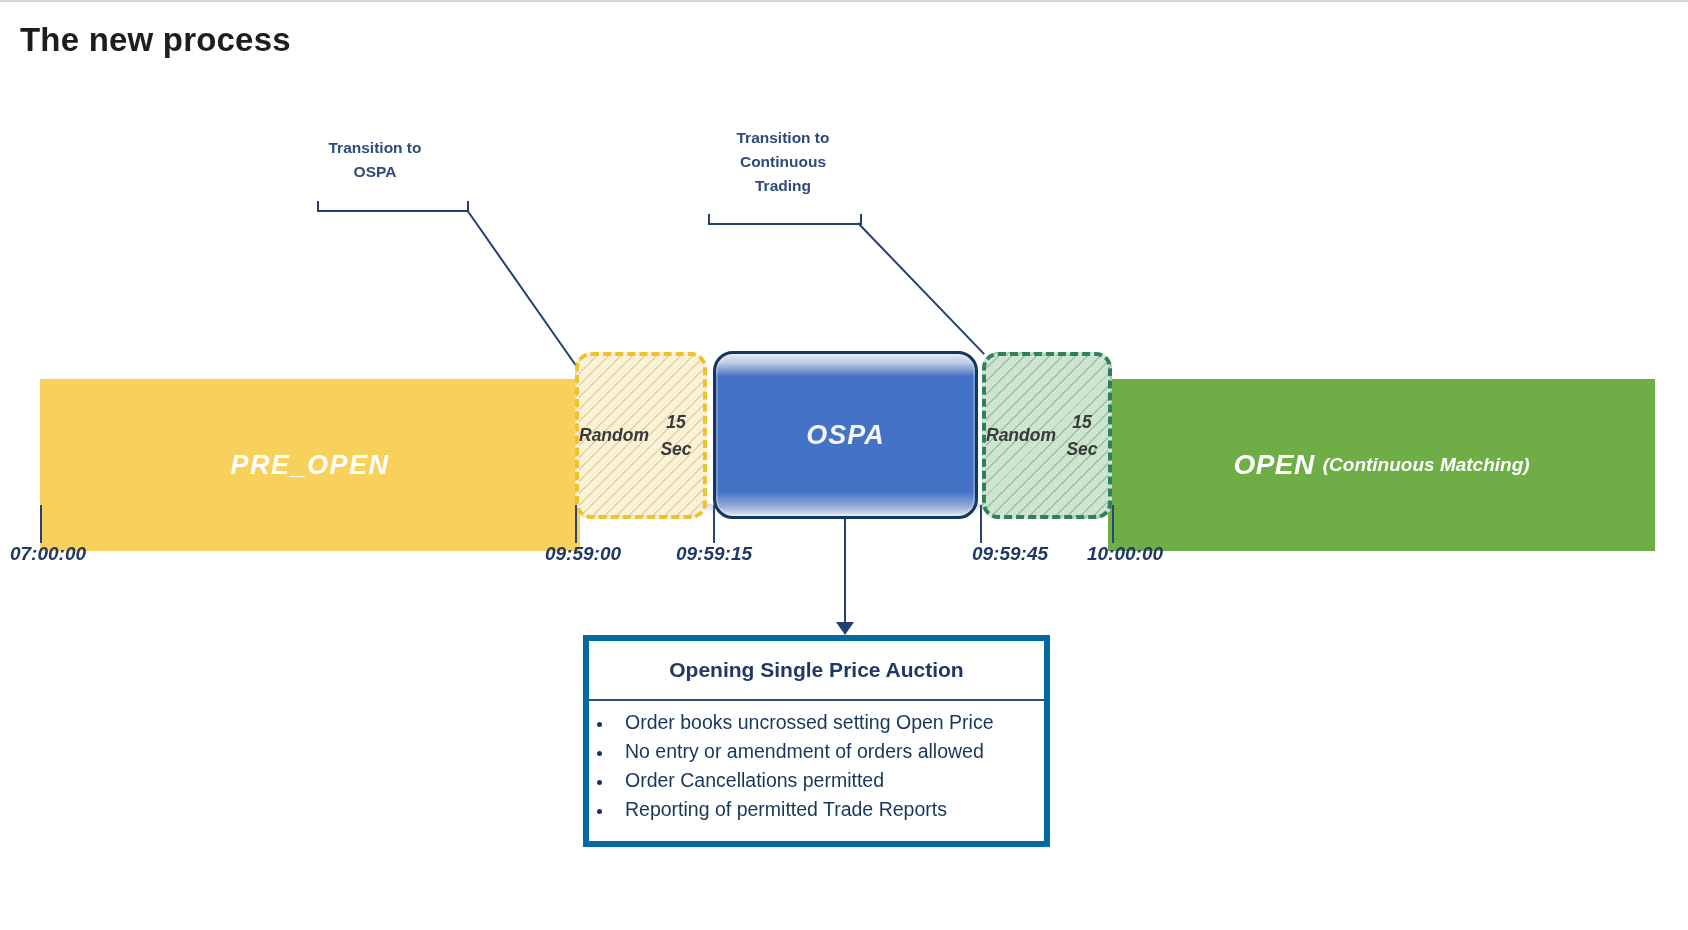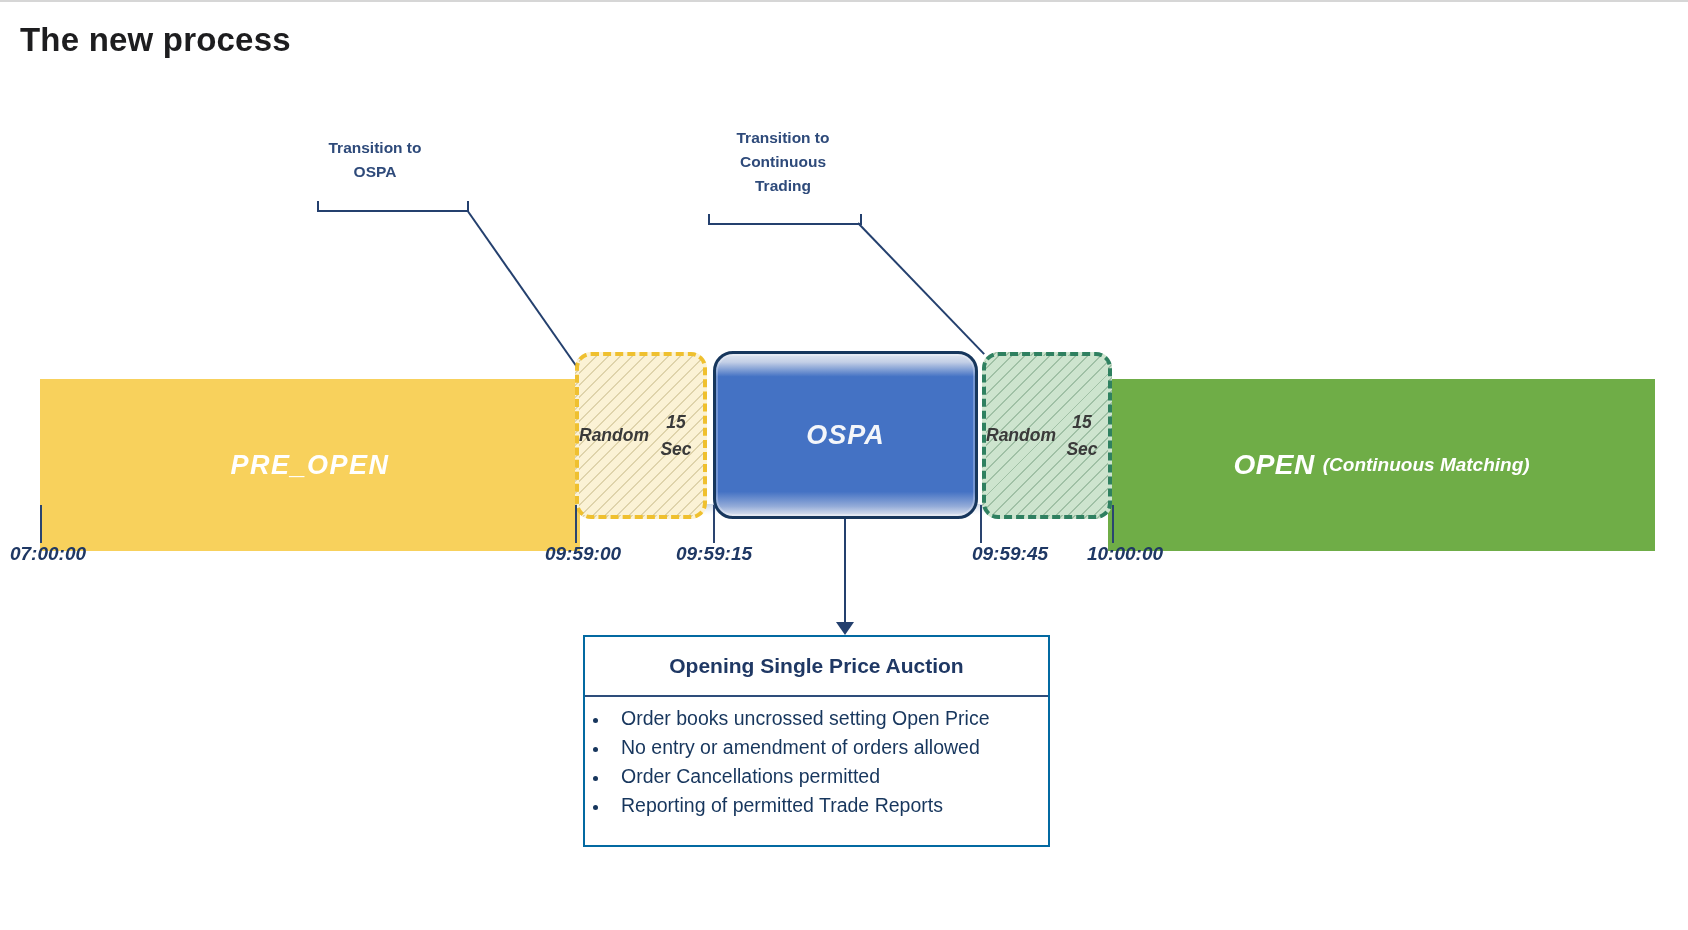--- a/index.html
+++ b/index.html
@@ -84,21 +84,21 @@
   
   .arrow-line{position:absolute;left:844px;top:517px;width:2px;height:104px;background:#24406e;}
   .arrow-head{
     position:absolute;left:836px;top:620px;width:0;height:0;
     border-left:9px solid transparent;border-right:9px solid transparent;
     border-top:13px solid #24406e;
   }
   
   .auction{
     position:absolute;left:583px;top:633px;width:467px;height:212px;
-    box-sizing:border-box;border:2px solid #0369a1;background:#fff;
+    box-sizing:border-box;border:6px solid #0369a1;background:#fff;
   }
   .auction-header{
     box-sizing:border-box;height:60px;border-bottom:2px solid #2e4d7b;
     display:flex;align-items:center;justify-content:center;
     color:#1f3864;font-size:21px;font-weight:700;
   }
   .auction ul{margin:9px 0 0 0;padding:0 6px 0 24px;list-style:disc;}
   .auction li{
     color:#17365d;font-size:19.5px;line-height:24px;margin-bottom:5px;
     padding-left:12px;

